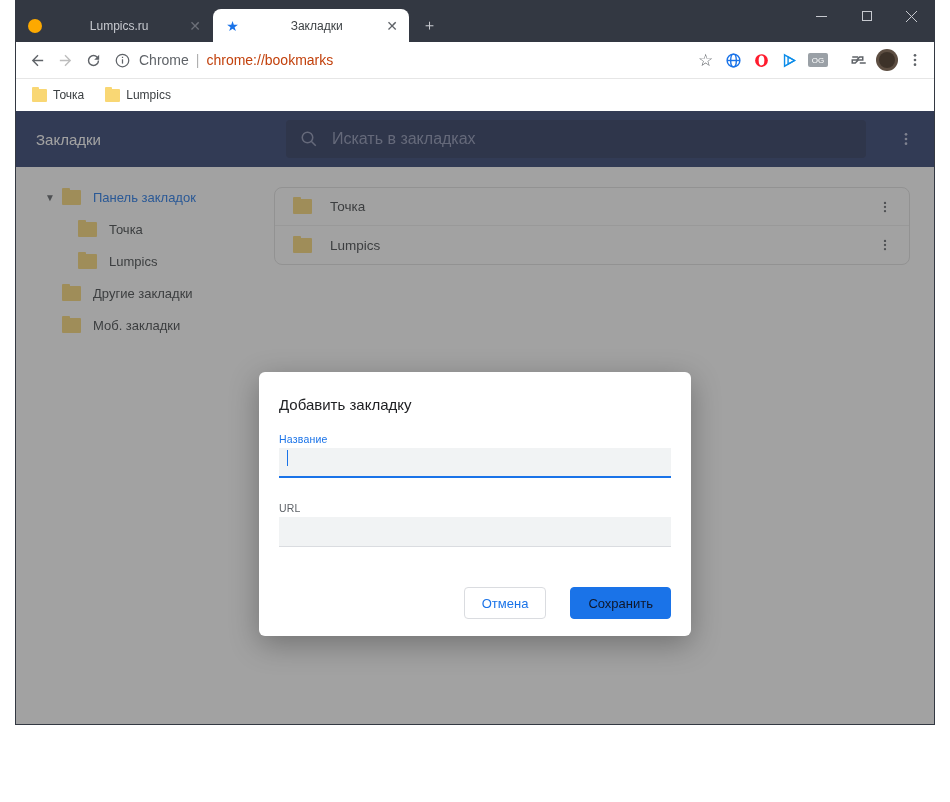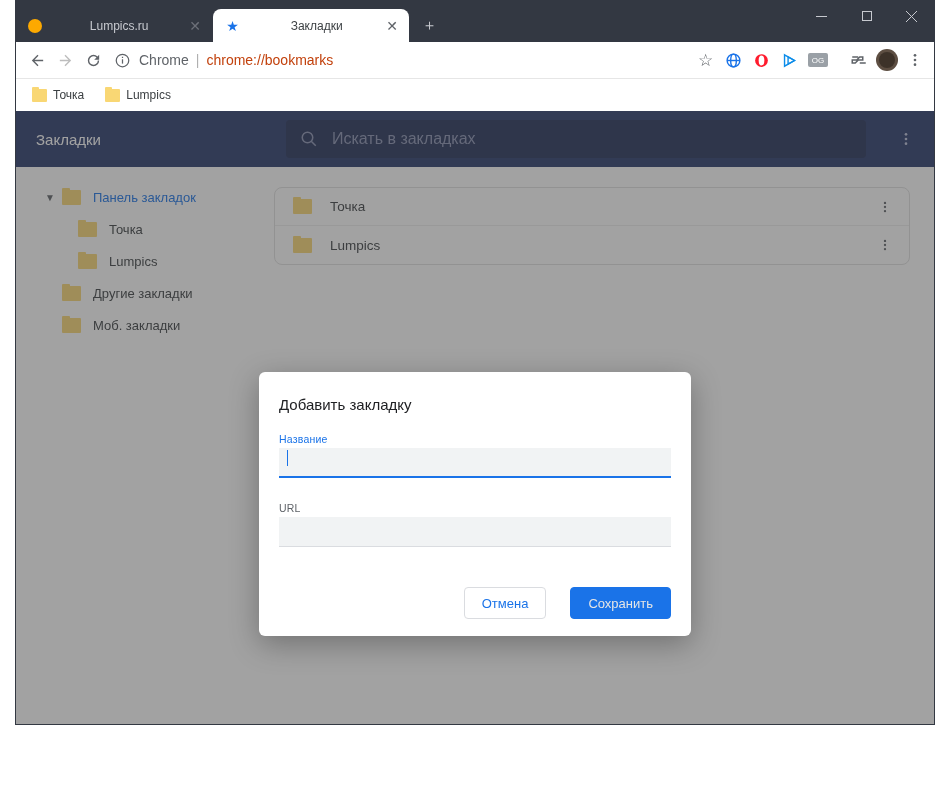--- a/index.html
+++ b/index.html
@@ -57,21 +57,21 @@
 .dialog { width:432px; background:#fff; border-radius:6px; box-shadow:0 8px 30px rgba(0,0,0,.3); padding:24px 20px 17px 20px; }
 .dlg-title { font-size:15px; color:#202124; margin-bottom:20px; }
 .dlg-label { font-size:10.5px; color:#1a73e8; font-weight:500; letter-spacing:.2px; }
 .dlg-label.hint { color:#5f6368; }
 .dlg-input { width:100%; height:30px; background:#f1f3f4; border:none; border-bottom:2px solid #1a73e8; outline:none; padding:0 8px; font-size:13px; margin-top:3px; margin-bottom:24px; }
 .dlg-input.plain { border-bottom:1px solid #dadce0; margin-bottom:40px; }
 .cursor { display:inline-block; width:1px; height:16px; background:#1a73e8; position:relative; top:2px; }
 .dlg-actions { display:flex; justify-content:flex-end; gap:24px; }
 .btn { height:32px; padding:0 17px; border-radius:4px; font-size:13px; cursor:pointer; display:flex; align-items:center; }
 .btn-sec { background:#fff; border:1px solid #dadce0; color:#1a73e8; }
-.btn-pri { background:#1a73e8; border:1px solid #1a73e8; color:#e5e5e5; }
+.btn-pri { background:#1a73e8; border:1px solid #1a73e8; color:#0f172a; }
 .star-o { color:#5f6368; font-size:17px; }
 svg { display:block; }
 </style>
 </head>
 <body>
 
 <div class="window">
 
   <div class="titlebar">
     <div class="tab inactive">

